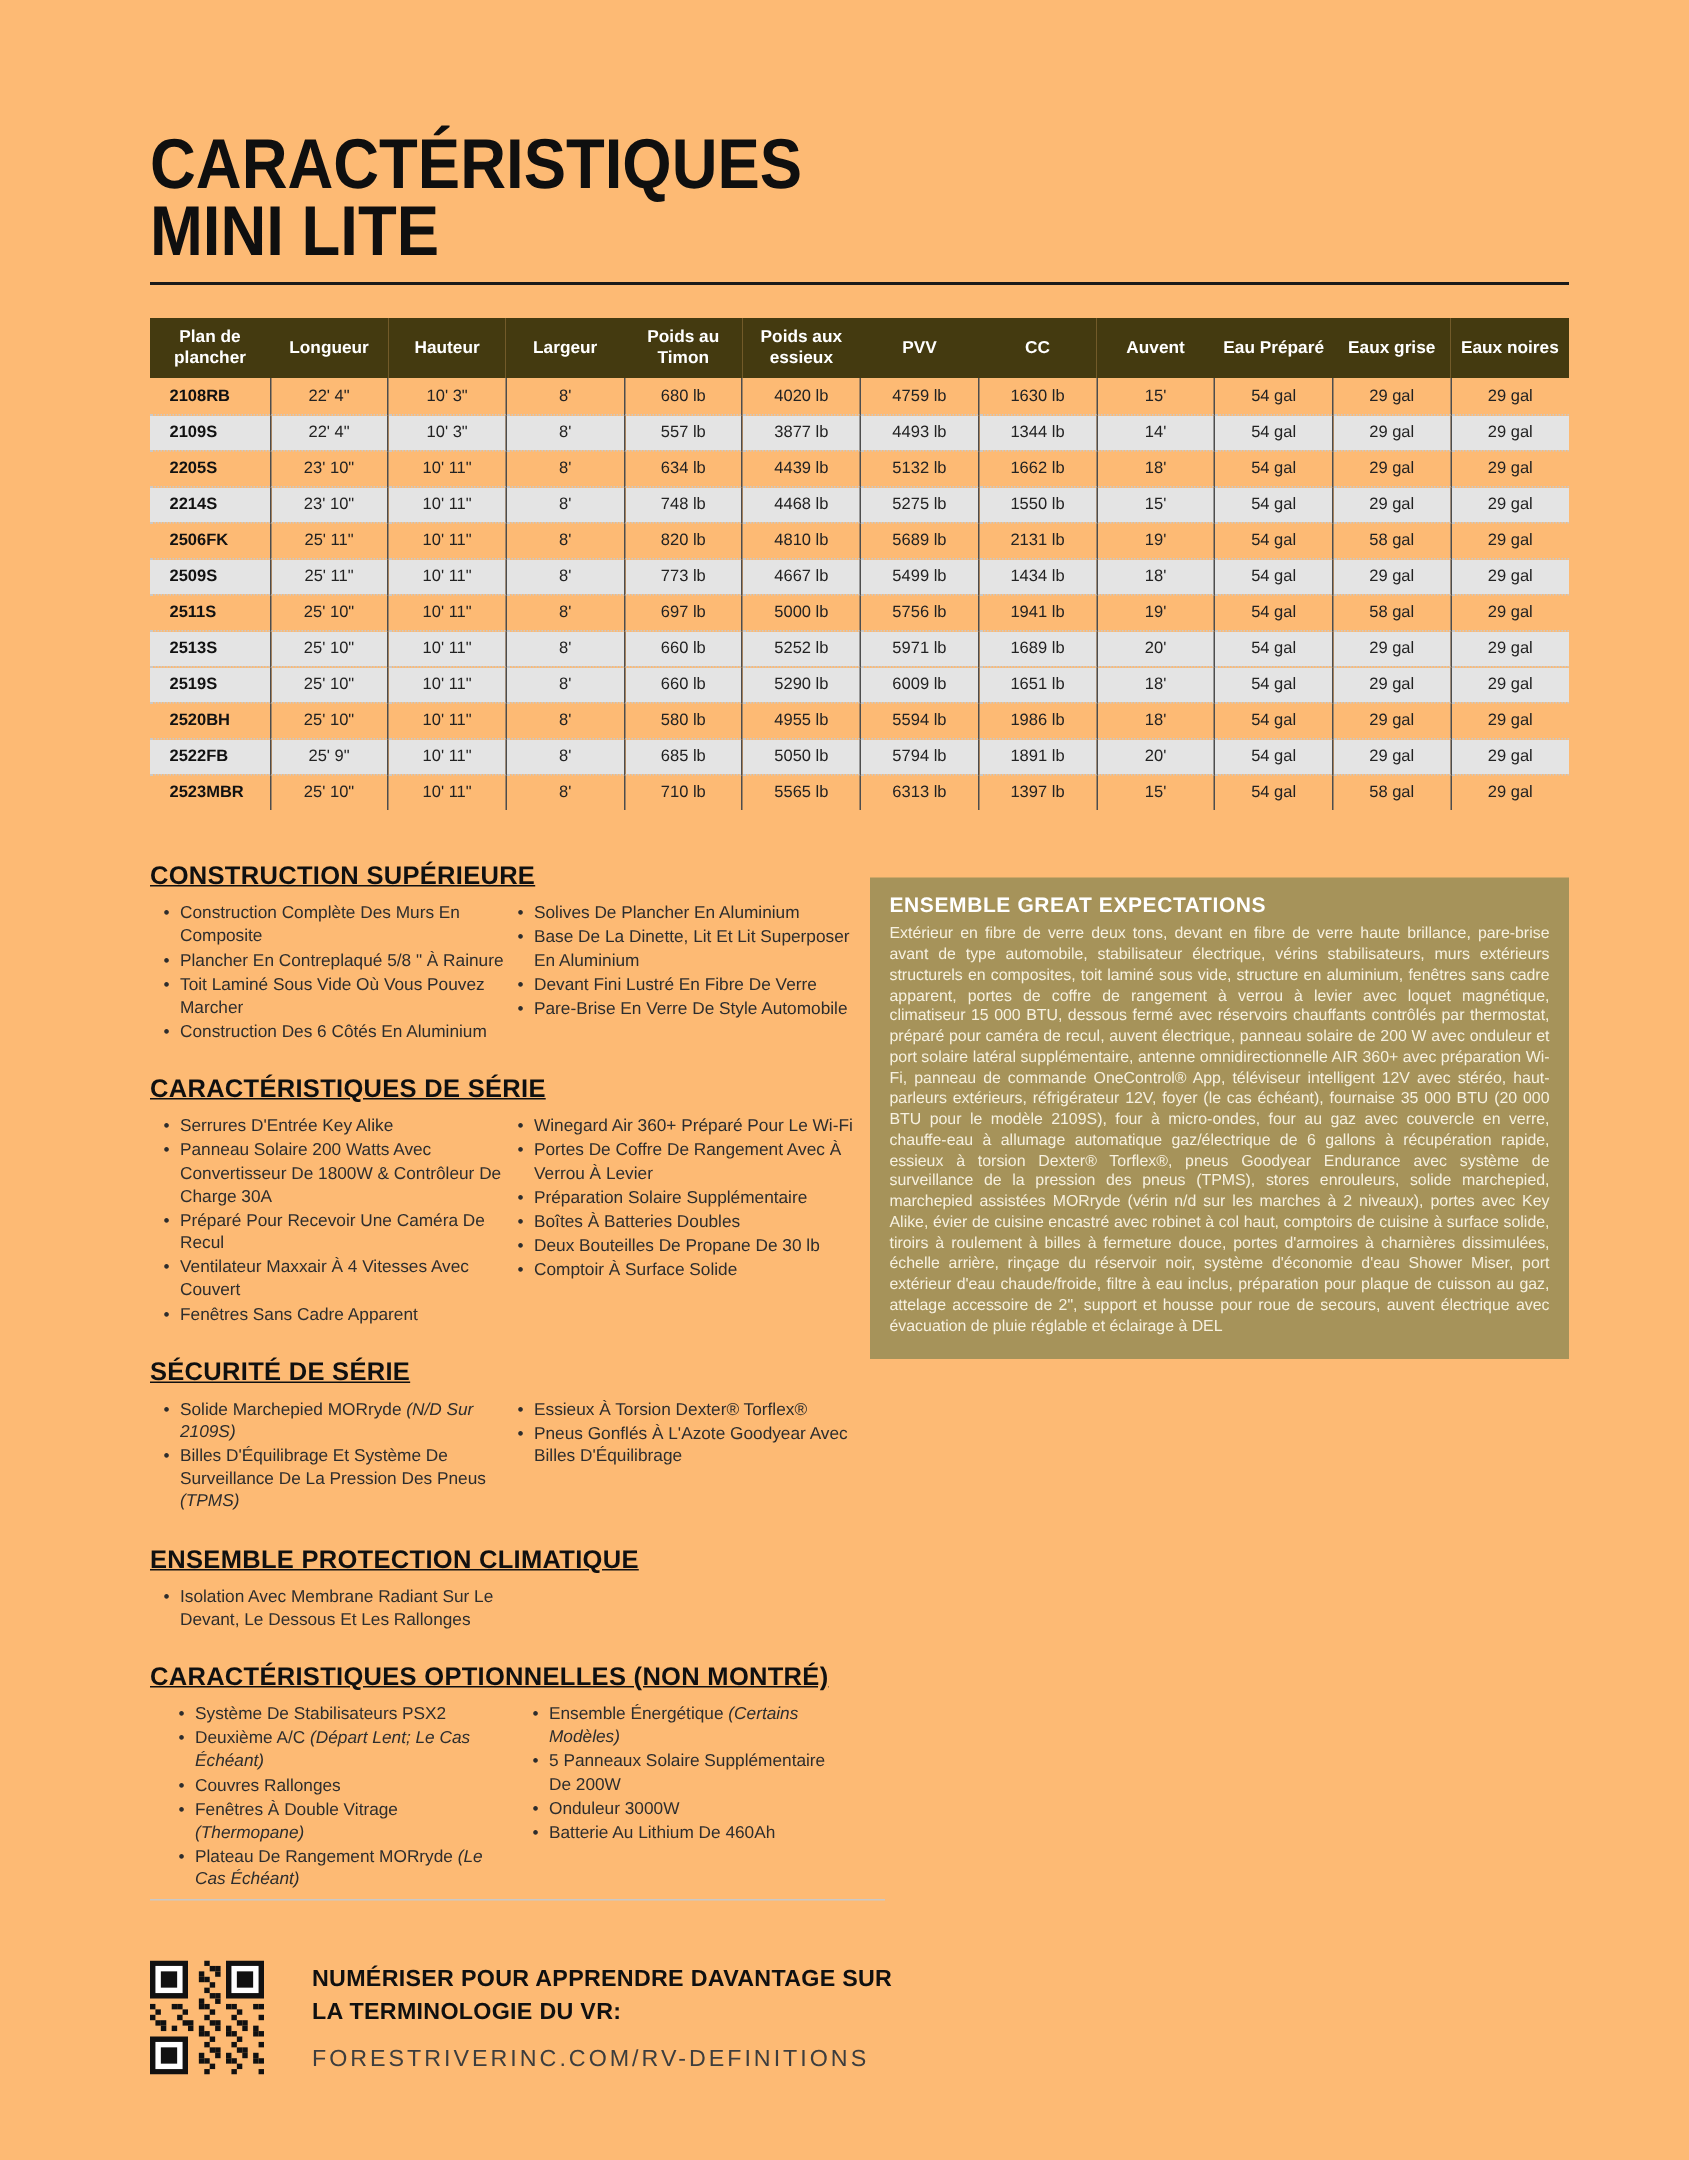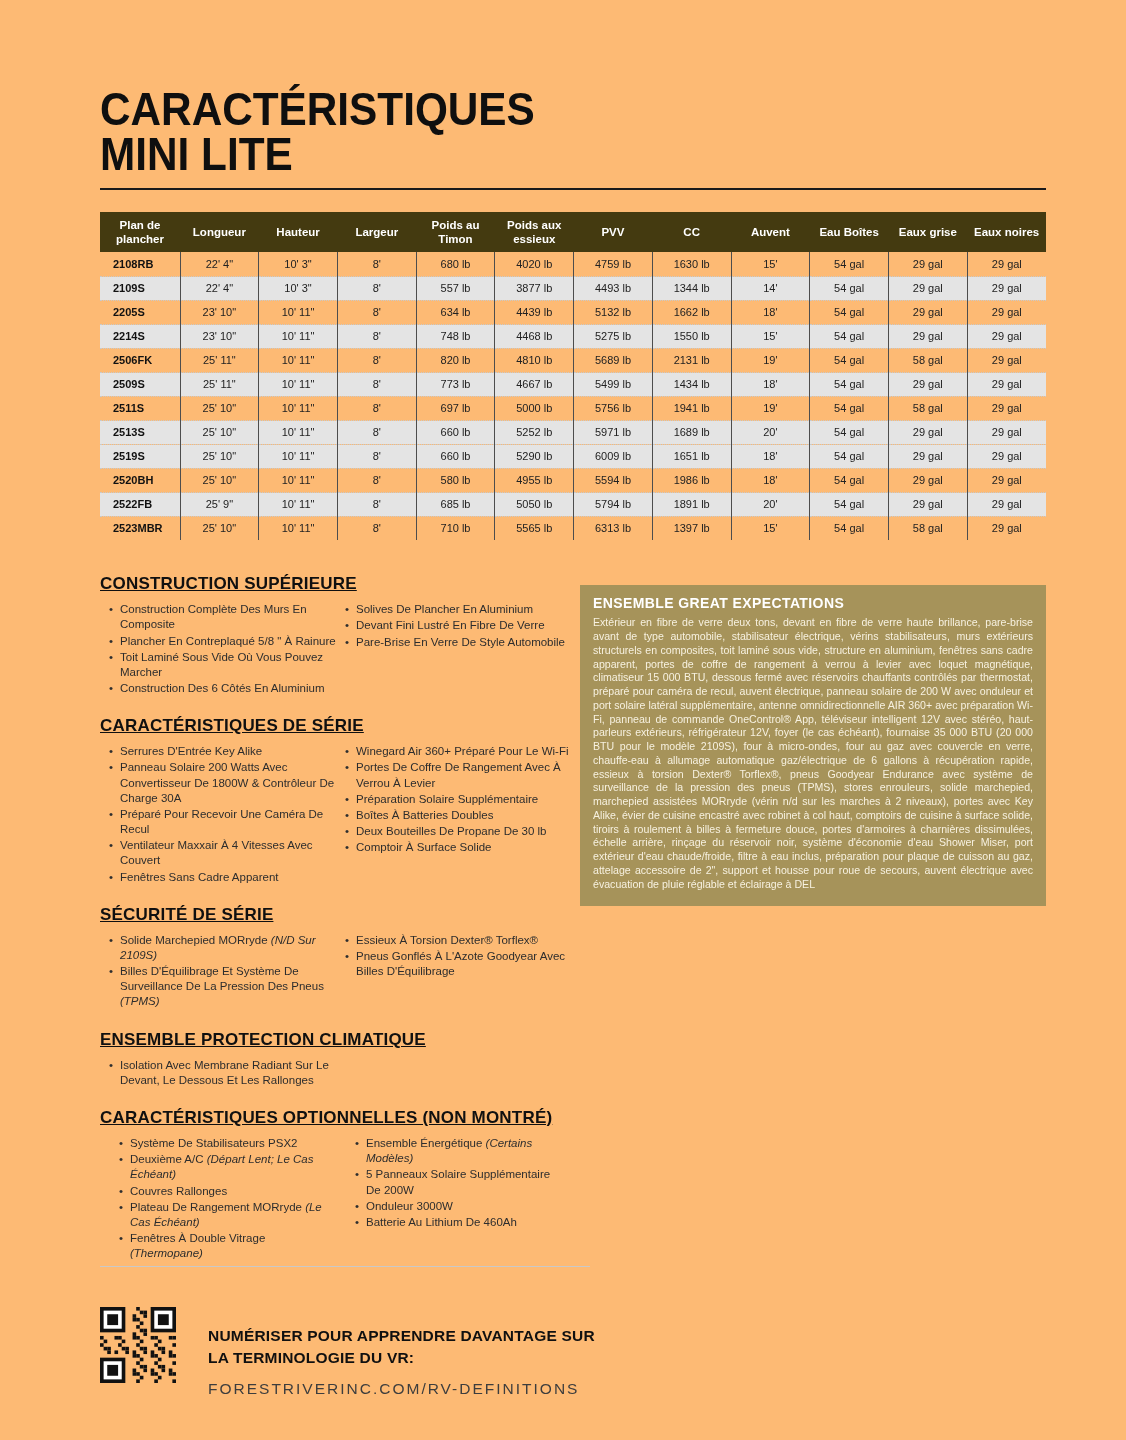--- a/index.html
+++ b/index.html
@@ -56,21 +56,21 @@
     background:#a6935a; padding:10px 13px 14px 13px;
   }
   .panel h3 { color:#ffffff; font-size:14px; font-weight:bold; margin:0 0 5px 0; letter-spacing:0.4px; }
   .panel p  { color:#f7f1e0; font-size:10.6px; line-height:1.30; margin:0; text-align:justify; }
 
   
   .footer { position:absolute; left:100px; top:1266px; width:946px; }
   .footer-rule { width:490px; height:1px; background:#c9c9c9; }
   .footer-row { display:flex; margin-top:40px; align-items:flex-start; }
   .qr-wrap { width:76px; height:76px; flex:0 0 auto; }
-  .footer-text { margin-left:32px; padding-top:2px;margin-top:16px; }
+  .footer-text { margin-left:32px; padding-top:2px; }
   .scan-title { font-size:15.5px; font-weight:bold; color:#101010; line-height:1.4; letter-spacing:0.2px; }
   .scan-link { font-size:15.5px; color:#3d3d3d; letter-spacing:2px; margin-top:12px; }
 </style>
 </head>
 <body>
 
 <div class="page">
   <div class="content">
 
     <div class="title-block">
@@ -100,21 +100,21 @@
         <tr>
           <th>Plan de plancher</th>
           <th>Longueur</th>
           <th>Hauteur</th>
           <th>Largeur</th>
           <th>Poids au Timon</th>
           <th>Poids aux essieux</th>
           <th>PVV</th>
           <th>CC</th>
           <th>Auvent</th>
-          <th>Eau Boîtes</th>
+          <th>Eau Préparé</th>
           <th>Eaux grise</th>
           <th>Eaux noires</th>
         </tr>
       </thead>
       <tbody>
           <tr>
             <td>2108RB</td>
             <td>22' 4"</td>
             <td>10' 3"</td>
             <td>8'</td>
@@ -291,20 +291,21 @@
           <h3>CONSTRUCTION SUPÉRIEURE</h3>
           <div class="cols">
             <ul>
                 <li><span>Construction Complète Des Murs En Composite</span></li>
                 <li><span>Plancher En Contreplaqué 5/8 " À Rainure</span></li>
                 <li><span>Toit Laminé Sous Vide Où Vous Pouvez Marcher</span></li>
                 <li><span>Construction Des 6 Côtés En Aluminium</span></li>
               </ul>
             <ul>
                 <li><span>Solives De Plancher En Aluminium</span></li>
+                <li><span>Base De La Dinette, Lit Et Lit Superposer En Aluminium</span></li>
                 <li><span>Devant Fini Lustré En Fibre De Verre</span></li>
                 <li><span>Pare-Brise En Verre De Style Automobile</span></li>
               </ul>
           </div>
         </section>
 
         <section class="sec">
           <h3>CARACTÉRISTIQUES DE SÉRIE</h3>
           <div class="cols">
             <ul>
@@ -348,22 +349,22 @@
           </div>
         </section>
 
         <section class="sec sec-optional">
           <h3>CARACTÉRISTIQUES OPTIONNELLES (NON MONTRÉ)</h3>
           <div class="cols">
             <ul>
                 <li><span>Système De Stabilisateurs PSX2</span></li>
                 <li><span>Deuxième A/C </span><em>(Départ Lent; Le Cas Échéant)</em></li>
                 <li><span>Couvres Rallonges</span></li>
+                <li><span>Fenêtres À Double Vitrage </span><em>(Thermopane)</em></li>
                 <li><span>Plateau De Rangement MORryde </span><em>(Le Cas Échéant)</em></li>
-                <li><span>Fenêtres À Double Vitrage </span><em>(Thermopane)</em></li>
               </ul>
             <ul>
                 <li><span>Ensemble Énergétique </span><em>(Certains Modèles)</em></li>
                 <li><span>5 Panneaux Solaire Supplémentaire De 200W</span></li>
                 <li><span>Onduleur 3000W</span></li>
                 <li><span>Batterie Au Lithium De 460Ah</span></li>
               </ul>
           </div>
         </section>
 

